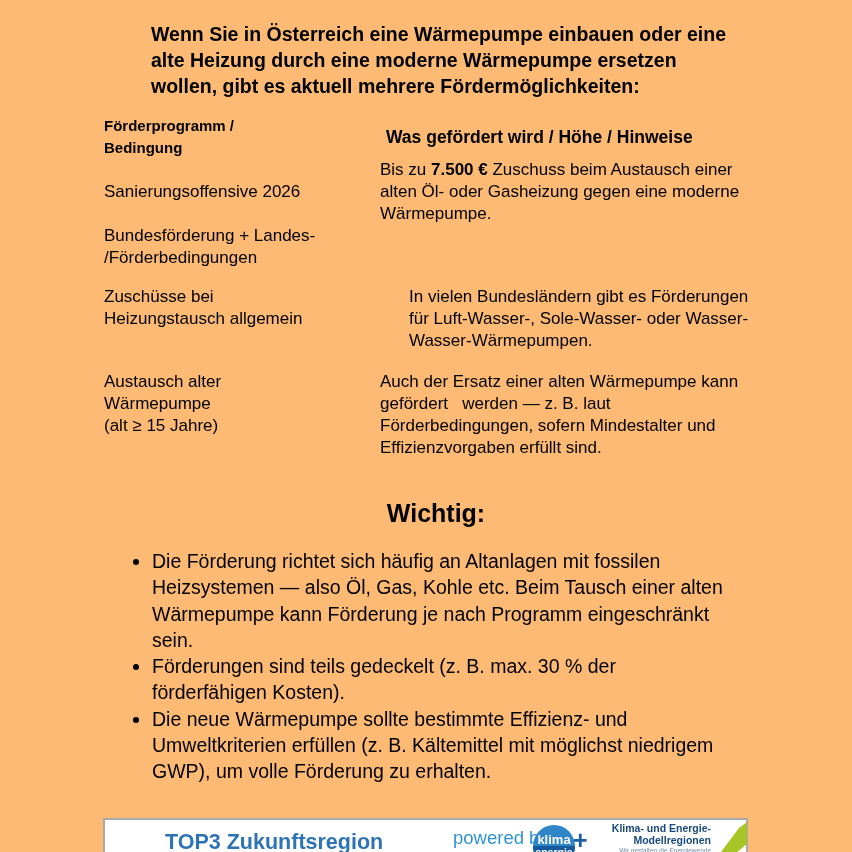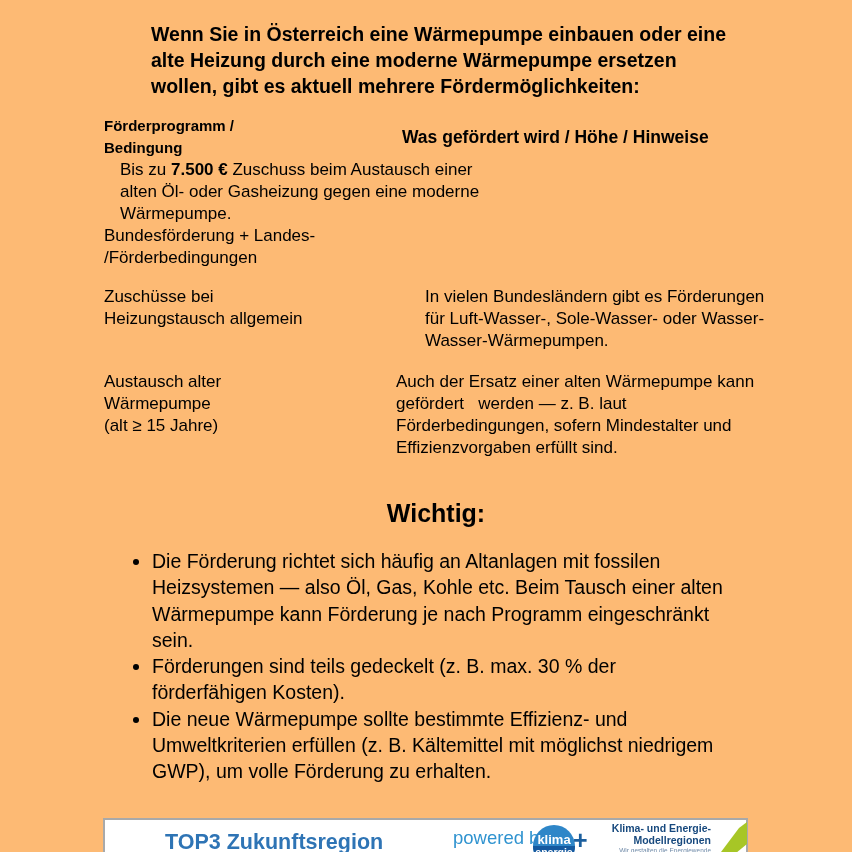--- a/index.html
+++ b/index.html
@@ -29,21 +29,21 @@
   .ftable {
     position: absolute;
     left: 104px;
     top: 115px;
     width: 665px;
     font-size: 17px;
     line-height: 22px;
   }
   .trow { display: flex; align-items: stretch; }
   .c1 { width: 276px; flex: 0 0 276px; white-space: pre-line; }
-  .c2 { flex: 1 1 auto; white-space: pre-line; margin-left: 16px; }
+  .c2 { flex: 1 1 auto; white-space: pre-line; }
   .hdr .c1 { font-weight: bold; font-size: 15px; }
   .hdr .c2 { font-weight: bold; font-size: 17.5px; display: flex; align-items: center; padding-left: 6px; }
   .hdr { min-height: 44px; }
   .r1 { min-height: 66px; }
   .r1 .c1 { align-self: center; }
   .r2 { min-height: 44px; margin-top: 0px; margin-bottom: 17px; }
   .r3 { min-height: 66px; margin-bottom: 19px; gap: 29px; }
   .r4 { min-height: 88px; }
   .bold { font-weight: bold; }
   a.doclink {
@@ -176,20 +176,21 @@
 
   <div class="ftable">
 
     <div class="trow hdr">
       <div class="c1">Förderprogramm /
 Bedingung</div>
       <div class="c2">Was gefördert wird / Höhe / Hinweise</div>
     </div>
 
     <div class="trow r1">
+      <div class="c1">Sanierungsoffensive 2026</div>
       <div class="c2"><span>Bis zu </span><span class="bold">7.500 €</span><span> Zuschuss beim Austausch einer
 alten Öl- oder Gasheizung gegen eine moderne
 Wärmepumpe.</span></div>
     </div>
 
     <div class="trow r2">
       <div class="c1">Bundesförderung + Landes-
 /Förderbedingungen</div>
     </div>
 

